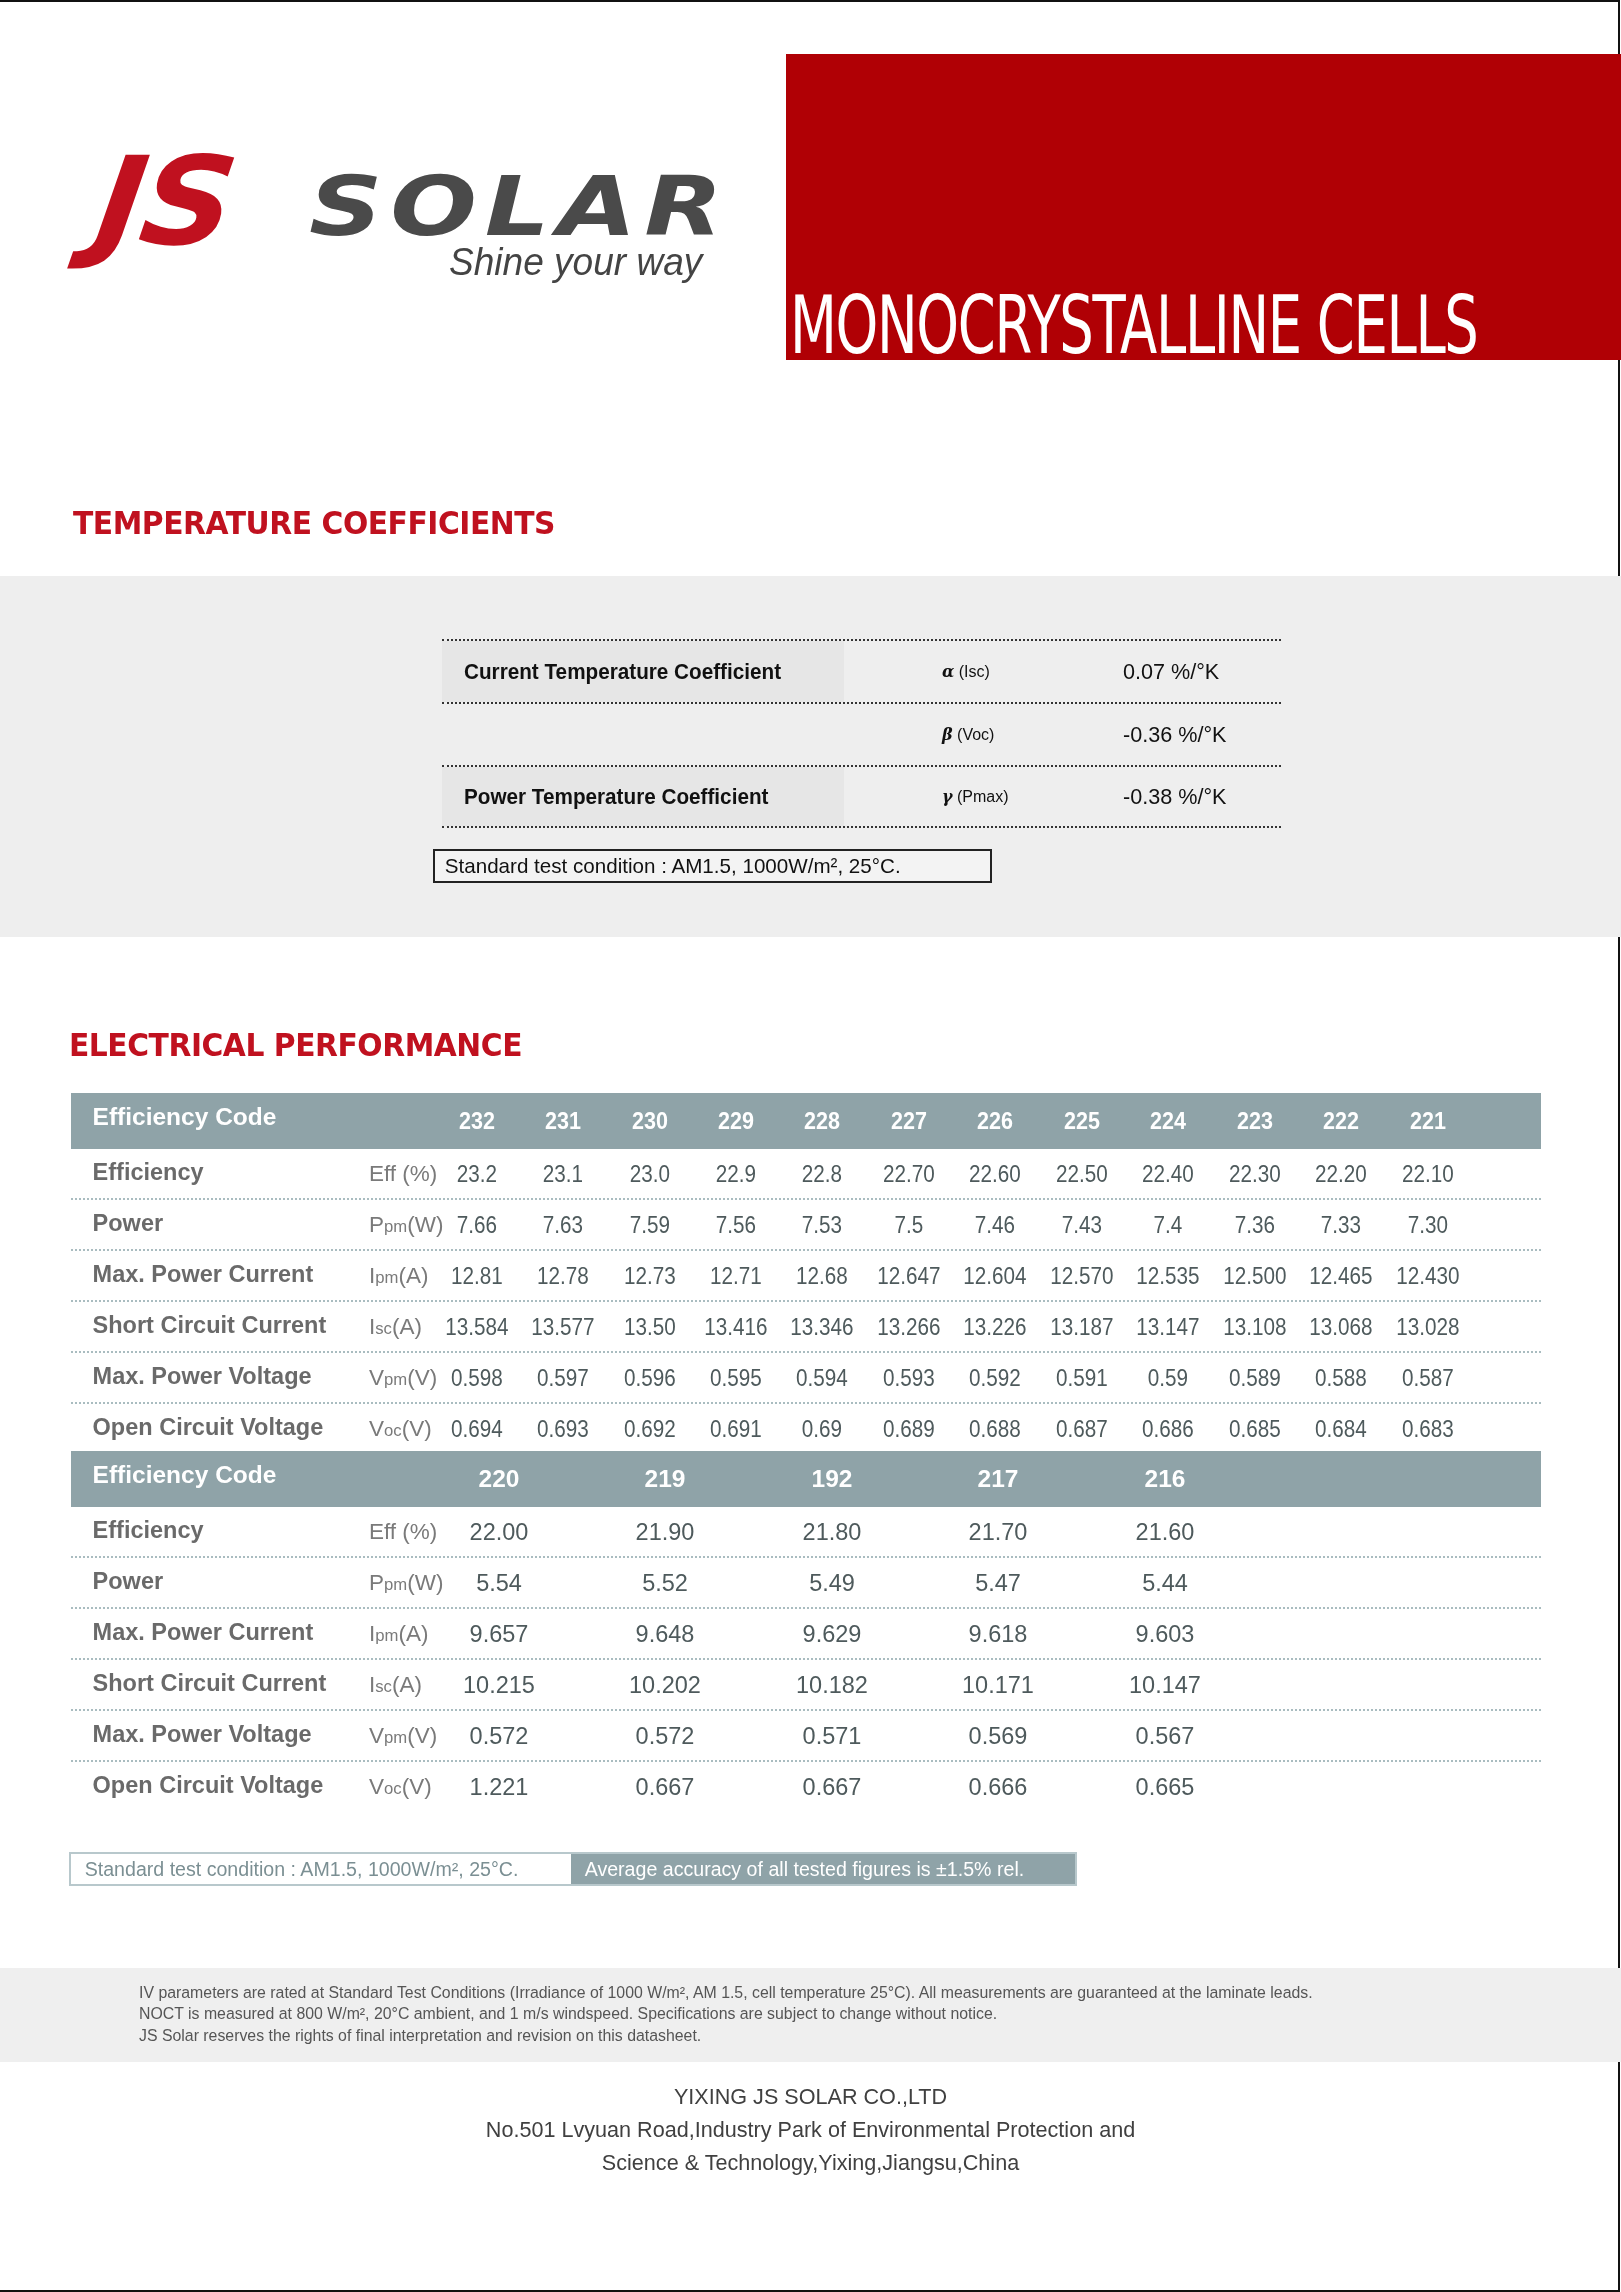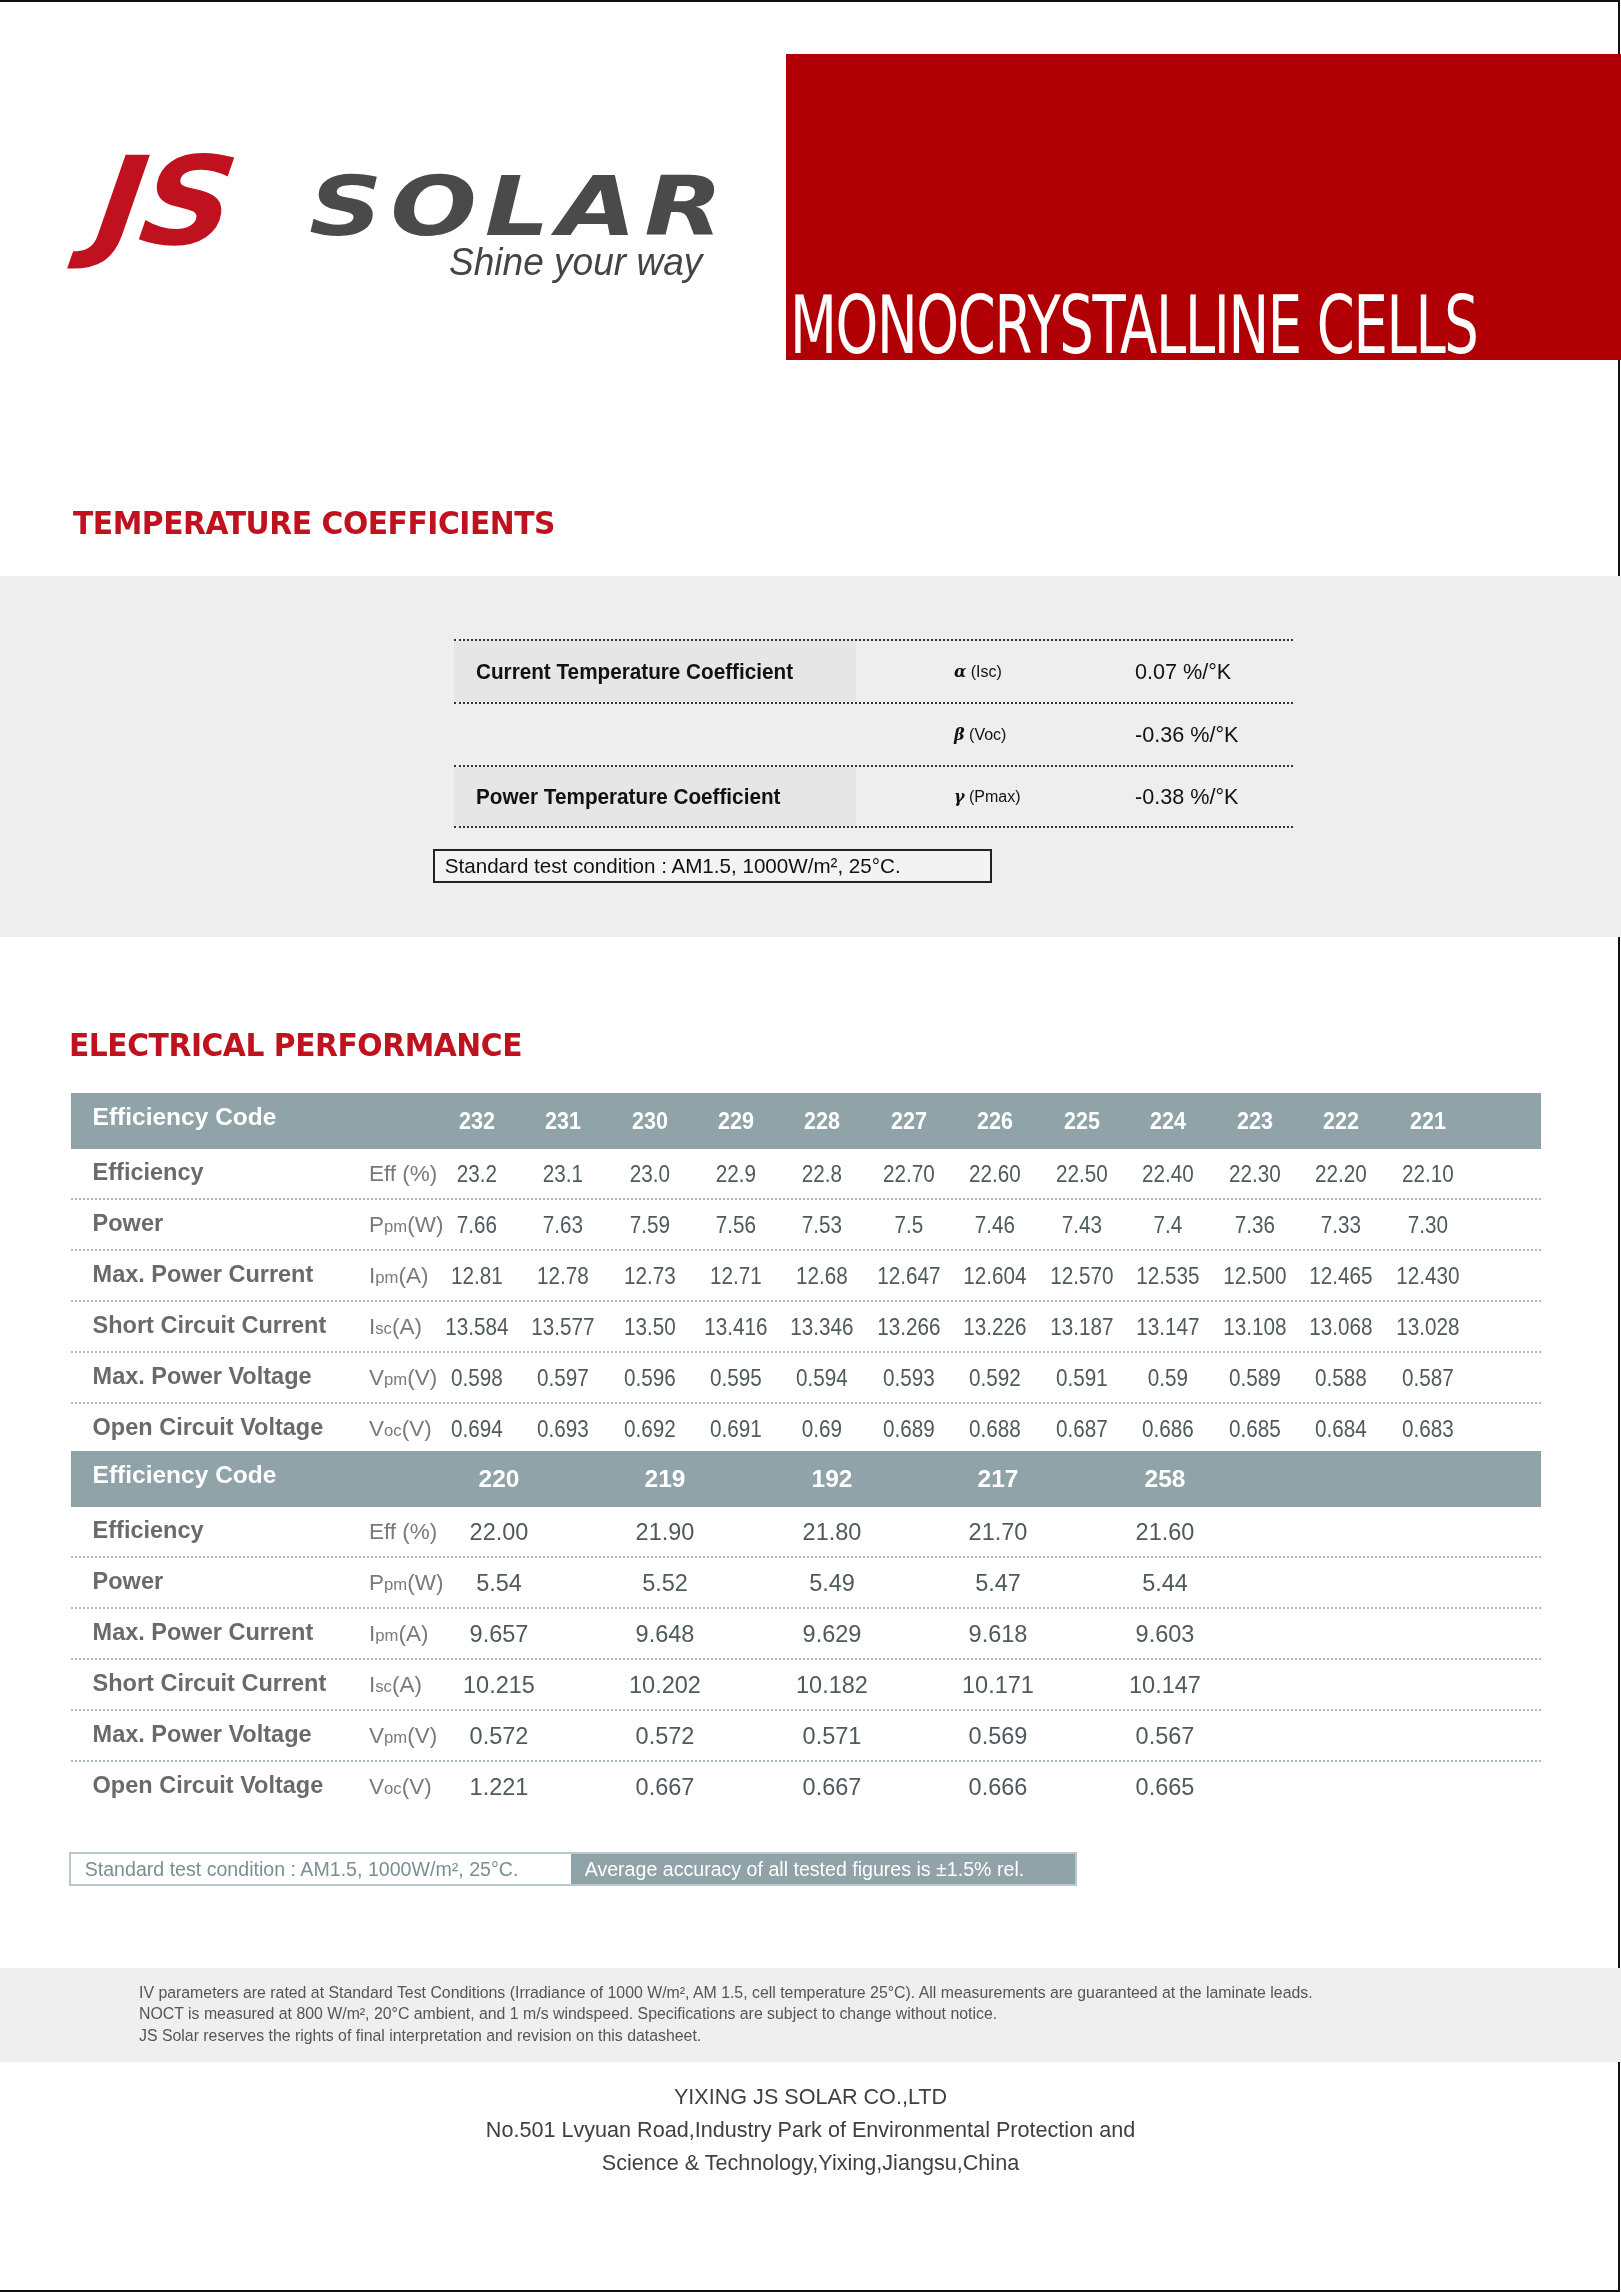--- a/index.html
+++ b/index.html
@@ -16,21 +16,21 @@
   .banner { position: absolute; left: 786px; top: 54px; width: 835px; height: 306px; background: #b00005; }
   .banner-title { position: absolute; left: 3.9px; bottom: -5.9px; font-family: "DejaVu Sans", sans-serif; font-size: 80px; color: #ffffff; letter-spacing: -2px; transform: scaleX(0.68); transform-origin: left bottom; white-space: nowrap; line-height: 1; }
 
   
   .section-title { position: absolute; font-family: "DejaVu Sans", sans-serif; font-weight: bold; font-size: 32px; color: #c0111f; letter-spacing: -0.5px; transform: scaleX(0.93); transform-origin: left top; white-space: nowrap; }
   #tc-title { left: 73px; top: 504px; }
   #ep-title { left: 69px; top: 1026px; }
 
   
   .tc-band { position: absolute; left: 0; top: 576px; width: 1621px; height: 361px; background: #eeeeee; }
-  .tc-table { position: absolute; left: 454px; top: 639px; width: 839px; }
+  .tc-table { position: absolute; left: 442px; top: 639px; width: 839px; }
   .tc-row { position: relative; height: 63px; border-top: 2px dotted #333; display: flex; align-items: center; }
   .tc-row:last-child { border-bottom: 2px dotted #333; }
   .tc-name-cell { width: 402px; height: 100%; background: #e6e6e6; display: flex; align-items: center; padding-left: 21.6px; font-weight: bold; font-size: 22.5px; color: #111; transform-origin: left center; }
   .tc-name-cell span { display: inline-block; transform: scaleX(0.92); transform-origin: left center; white-space: nowrap; }
   .tc-symbol { position: absolute; left: 500px; font-size: 16px; color: #111; }
   .tc-symbol i { font-family: "DejaVu Serif", serif; font-weight: bold; }
   .tc-value { position: absolute; left: 681px; font-size: 21.6px; color: #111; }
   .tc-note { position: absolute; left: 433px; top: 849px; width: 559px; height: 34px; border: 2px solid #222; background: #f3f3f3; font-size: 20.6px; color: #111; padding-left: 9.8px; line-height: 30px; white-space: nowrap; }
 
   
@@ -217,21 +217,21 @@
       <div class="cell" style="left: 1314px;">0.683</div>
     </div>
   </div>
 <div class="ep-table" id="ep-table-2">
     <div class="ep-head">
       <div class="h-label">Efficiency Code</div>
       <div class="cell" style="left: 369px;">220</div>
       <div class="cell" style="left: 535px;">219</div>
       <div class="cell" style="left: 702px;">192</div>
       <div class="cell" style="left: 868px;">217</div>
-      <div class="cell" style="left: 1035px;">258</div>
+      <div class="cell" style="left: 1035px;">216</div>
     </div>
     <div class="ep-row">
       <div class="r-label">Efficiency</div>
       <div class="r-unit"><span>Eff</span><small></small><span> (%)</span></div>
       <div class="cell" style="left: 369px;">22.00</div>
       <div class="cell" style="left: 535px;">21.90</div>
       <div class="cell" style="left: 702px;">21.80</div>
       <div class="cell" style="left: 868px;">21.70</div>
       <div class="cell" style="left: 1035px;">21.60</div>
     </div>

